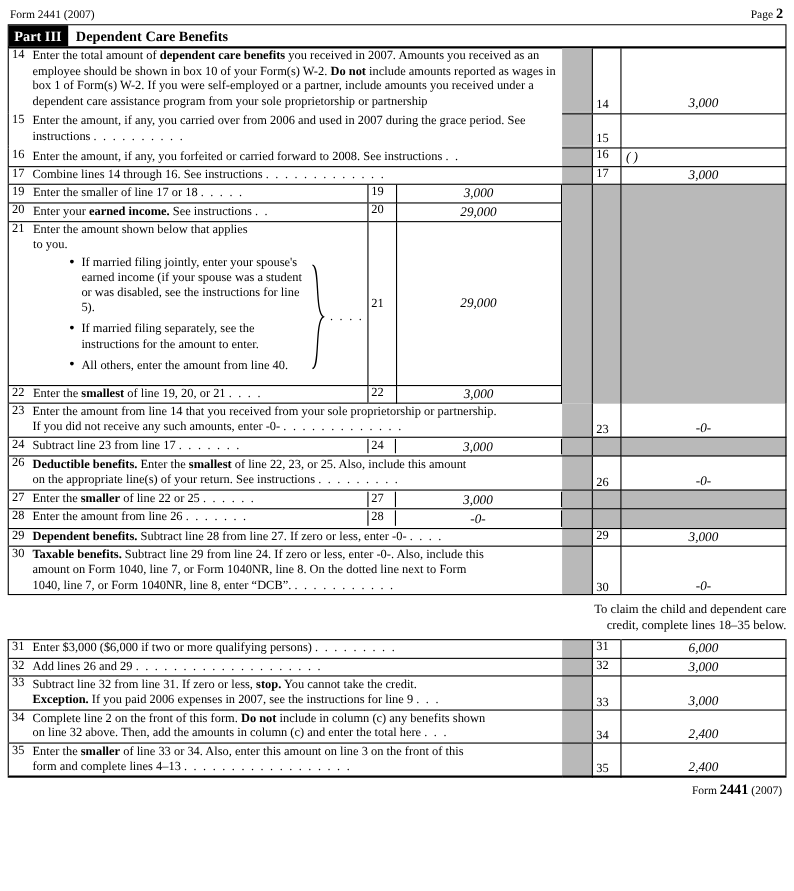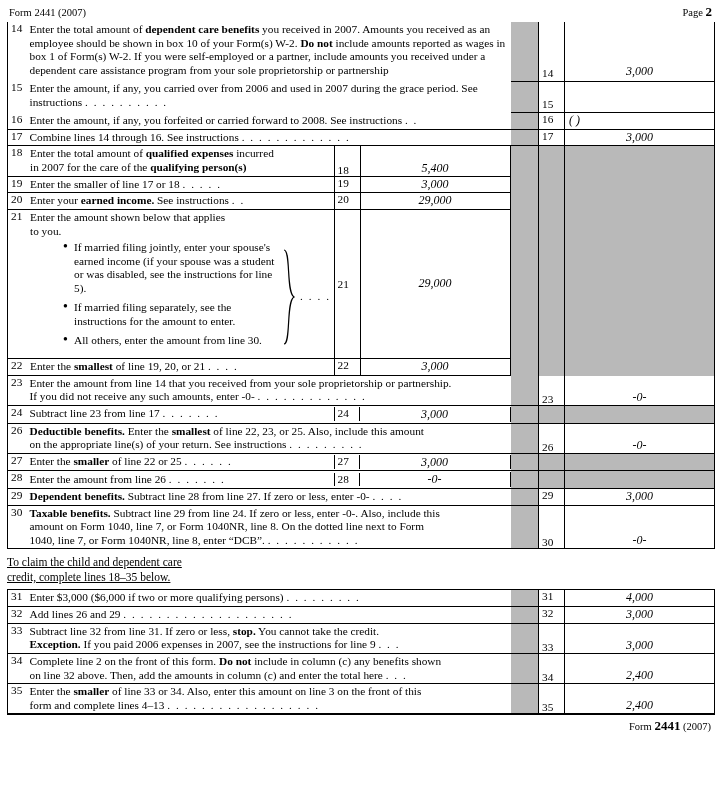--- a/index.html
+++ b/index.html
@@ -147,25 +147,24 @@
     font-size: 8px;
   }
   .brace {
     font-size: 52px;
     line-height: 0.8;
     font-family: "Liberation Serif", serif;
   }
 
   
   .centernote {
-    text-align: left;
+    text-align: right;
     line-height: 1.25;
     padding: 6px 0 5px 0;
     font-size: 11.5px;
-    text-decoration: underline;
   }
 
   
   .footer {
     text-align: right;
     font-size: 10.5px;
     padding-top: 3px;
     padding-right: 4px;
   }
   .footer b { font-size: 13px; }
@@ -184,20 +183,24 @@
 <div class="page">
 
   <div class="topbar">
     <span>Form 2441 (2007)</span>
     <span class="pageno">
       <span>Page</span>
       <b>2</b>
     </span>
   </div>
 
+  <div class="part-banner">
+    <div class="part-tag">Part III</div>
+    <div class="part-title">Dependent Care Benefits</div>
+  </div>
 
   <table class="form outer">
     <colgroup>
       <col style="width:22px">
       <col>
       <col style="width:28px">
       <col style="width:26px">
       <col style="width:150px">
     </colgroup>
 
@@ -267,29 +270,20 @@
       <td colspan="2" style="padding:0">
         <table style="border-collapse:collapse;width:100%;table-layout:fixed">
           <colgroup>
             <col style="width:22px">
                 <col>
                 <col style="width:26px">
                 <col style="width:150px">
           </colgroup>
 
           <tbody>
-                <tr class="rowline">
-            <td class="lineno" style="vertical-align:top">18</td>
-            <td class="body-cell">
-              Enter the total amount of <b>qualified expenses</b> incurred<br>
-              in 2007 for the care of the <b>qualifying person(s)</b>
-            </td>
-            <td class="numbox" style="vertical-align:bottom">18</td>
-            <td class="amtbox amt" style="vertical-align:bottom">5,400</td>
-          </tr>
 
           <tr class="rowline">
             <td class="lineno">19</td>
             <td class="body-cell">
               Enter the smaller of line 17 or 18 <span class="dots">. . . . .</span>
             </td>
             <td class="numbox">19</td>
             <td class="amtbox amt">3,000</td>
           </tr>
 
@@ -303,21 +297,21 @@
           </tr>
 
           <tr class="rowline">
             <td class="lineno" style="vertical-align:top">21</td>
             <td class="body-cell" style="padding-bottom:4px !important">
               <div style="padding-bottom:1px">Enter the amount shown below that applies<br>to you.</div>
               <div style="display:flex;align-items:stretch">
                 <ul class="bullets" style="flex:1">
                   <li>If married filing jointly, enter your spouse's earned income (if your spouse was a student or was disabled, see the instructions for line 5).</li>
                   <li>If married filing separately, see the instructions for the amount to enter.</li>
-                  <li>All others, enter the amount from line 30.</li>
+                  <li>All others, enter the amount from line 40.</li>
                 </ul>
                 <div class="brace" style="display:flex;align-items:center;padding:0 4px 0 2px;">
                   <svg width="14" height="96" viewBox="0 0 14 96">
                     <path d="M2 1 C9 1, 4 44, 12 48 C4 52, 9 95, 2 95" fill="none" stroke="#000" stroke-width="1.2"></path>
                   </svg>
                 </div>
                 <div style="display:flex;align-items:center">
                   <span class="dots">. . . .</span>
                 </div>
               </div>
@@ -447,21 +441,21 @@
     </colgroup>
 
     <tbody>
         <tr class="rowline">
       <td class="lineno">31</td>
       <td class="body-cell">
         Enter $3,000 ($6,000 if two or more qualifying persons) <span class="dots">. . . . . . . . .</span>
       </td>
       <td class="gray-narrow"></td>
       <td class="numbox">31</td>
-      <td class="amtbox amt">4,000</td>
+      <td class="amtbox amt">6,000</td>
     </tr>
 
     <tr class="rowline">
       <td class="lineno">32</td>
       <td class="body-cell">
         Add lines 26 and 29 <span class="dots">. . . . . . . . . . . . . . . . . . . .</span>
       </td>
       <td class="gray-narrow"></td>
       <td class="numbox">32</td>
       <td class="amtbox amt">3,000</td>

